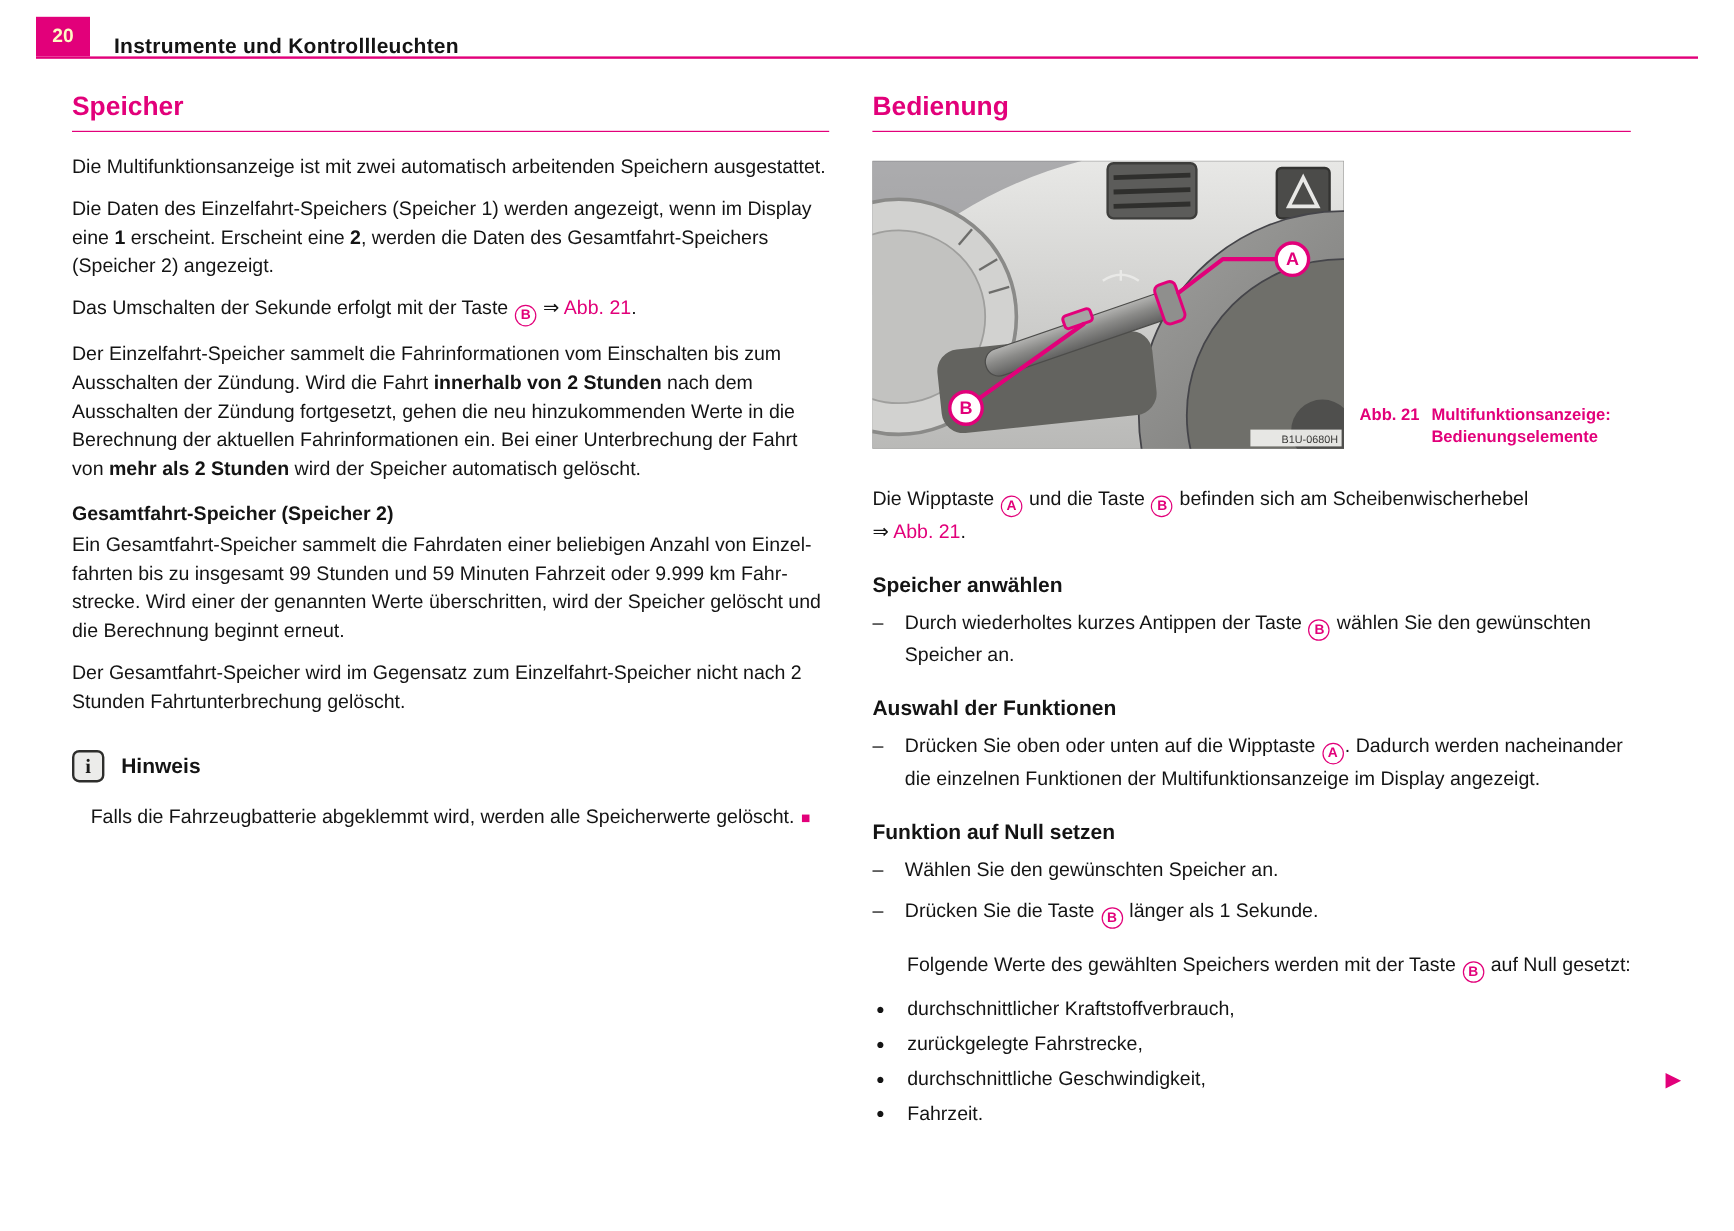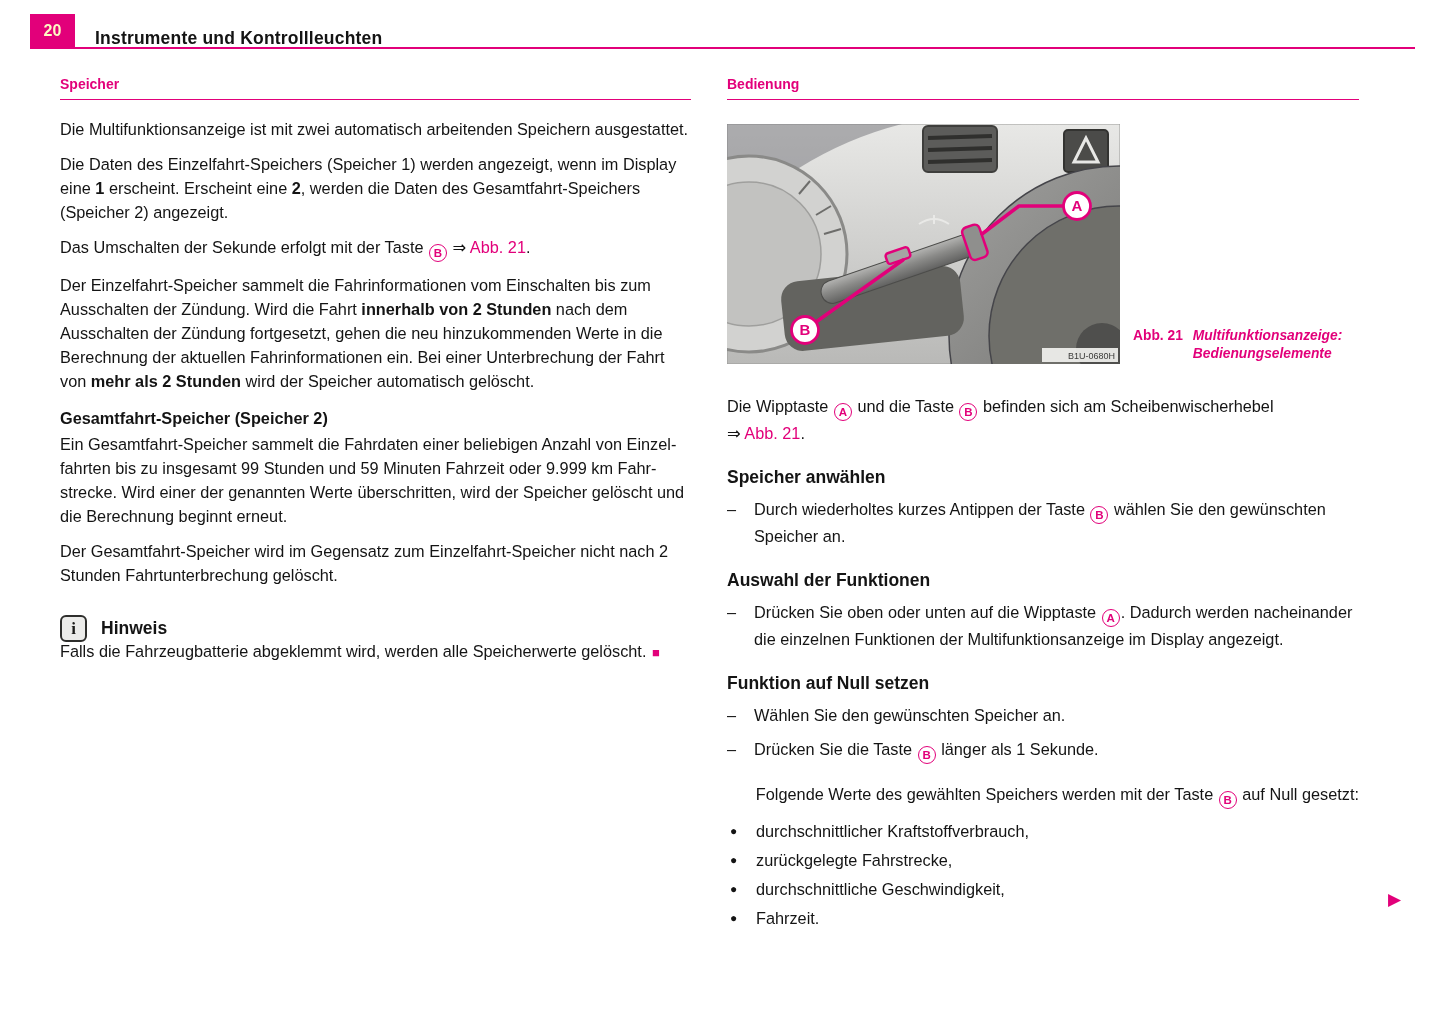--- a/index.html
+++ b/index.html
@@ -13,21 +13,21 @@
     position:absolute;left:30px;top:14px;width:45px;height:33px;
     background:var(--pink);color:#fef9c3;font-weight:bold;font-size:16px;
     display:flex;align-items:center;justify-content:center;
   }
   .header-title{position:absolute;left:95px;top:28px;font-size:17.5px;font-weight:bold;letter-spacing:.2px;}
   .header-rule{position:absolute;left:30px;top:47px;width:1385px;height:2px;background:var(--pink);}
   .col{position:absolute;top:76px;}
   .col-left{left:60px;width:631px;}
   .col-right{left:727px;width:632px;}
   .col-heading{
-    color:var(--pink);font-size:14px;font-weight:bold;
+    color:var(--pink);font-size:22px;font-weight:bold;
     padding-bottom:7px;border-bottom:1.5px solid var(--pink);
   }
   .para{font-size:16.3px;line-height:24px;margin-top:11px;}
   .para.first{margin-top:17px;}
   .subhead{font-size:16.3px;font-weight:bold;margin-top:16px;}
   .subhead + .para{margin-top:4px;}
   .bold{font-weight:bold;}
   .pink-text{color:var(--pink);}
   .end-mark{color:var(--pink);font-size:13px;margin-left:2px;}
   .badge{
@@ -36,29 +36,29 @@
     border-radius:50%;color:var(--pink);font-weight:bold;font-size:11.5px;
     vertical-align:-4px;background:#fff;margin:0 1px;
   }
   .note-head{display:flex;align-items:center;gap:14px;margin-top:28px;}
   .note-icon{
     width:27px;height:27px;box-sizing:border-box;border:2px solid #2e2e2c;border-radius:6px;
     background:#ececea;display:flex;align-items:center;justify-content:center;
     font-family:"Liberation Serif",serif;font-weight:bold;font-size:17px;color:#1c1c1a;
   }
   .note-title{font-size:17.5px;font-weight:bold;}
-  .note-body{font-size:16.3px;line-height:18px;margin-top:0;}
+  .note-body{font-size:16.3px;line-height:29px;margin-top:15px;text-align:center;}
   .figure-row{display:flex;align-items:flex-end;gap:13px;margin-top:24px;}
   .figure-image{width:393px;height:240px;flex:none;position:relative;}
   .figure-caption{
     display:flex;gap:10px;width:226px;padding-bottom:2px;
     color:var(--pink);font-weight:bold;font-size:13.8px;line-height:17.5px;
   }
   .cap-label{flex:none;}
-  .cap-text{flex:1;font-style:italic;}
+  .cap-text{flex:1;}
   .section-title{font-size:17.5px;font-weight:bold;margin-top:22px;}
   .dash-item{display:flex;font-size:16.3px;line-height:24px;margin-top:10px;}
   .section-title + .dash-item{margin-top:9px;}
   .dash-marker{flex:none;width:27px;}
   .dash-text{flex:1;}
   .reset-para{margin-top:18px;text-align:right;}
   .bullet-group{margin-top:10px;}
   .bullet-item{display:flex;font-size:16.3px;line-height:24px;margin-top:5px;}
   .bullet-marker{flex:none;width:26px;font-size:12px;line-height:24px;padding-left:3px;}
   .bullet-text{flex:1;}

